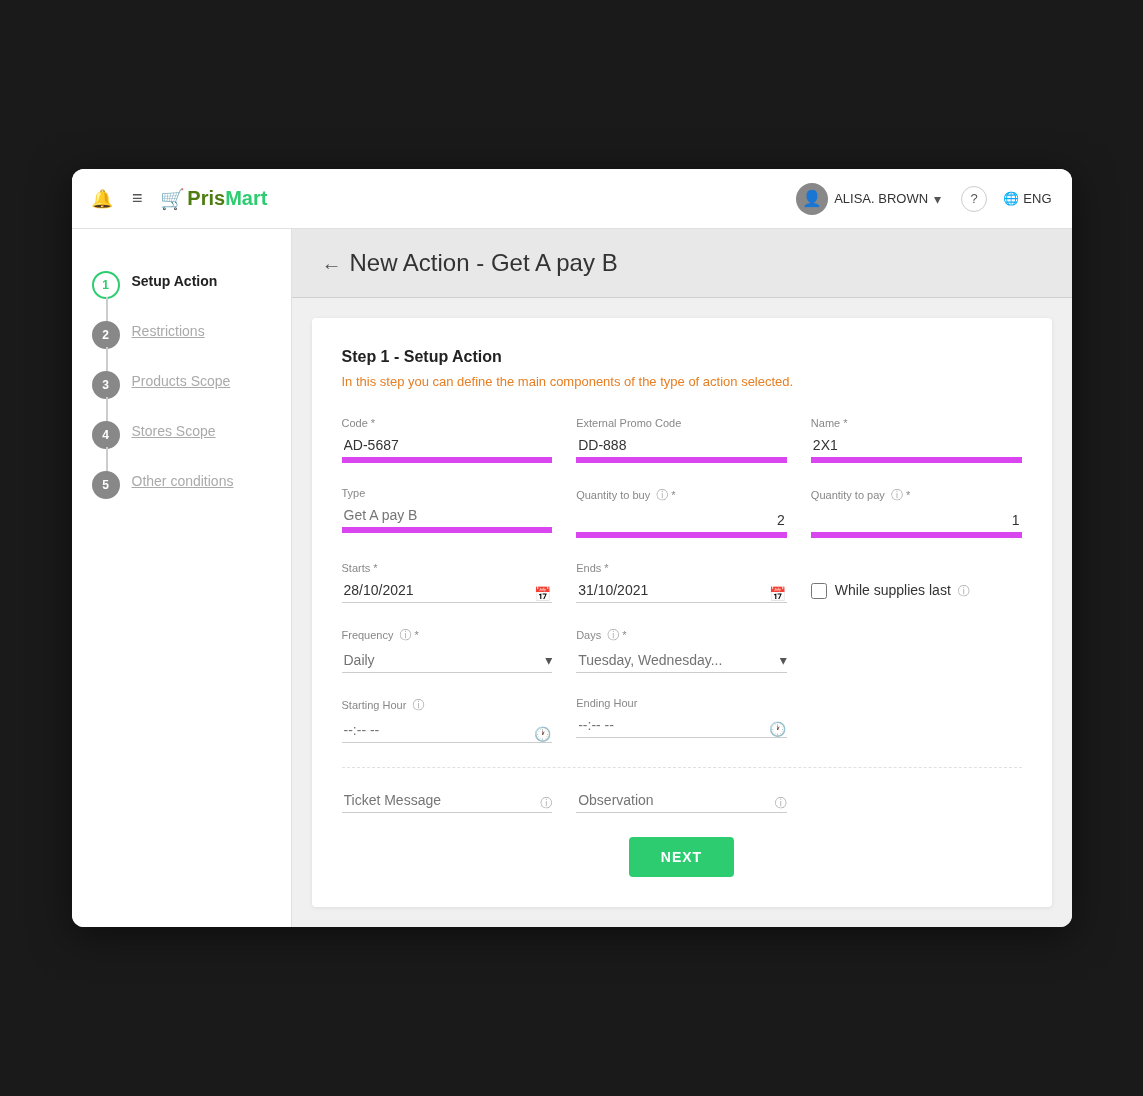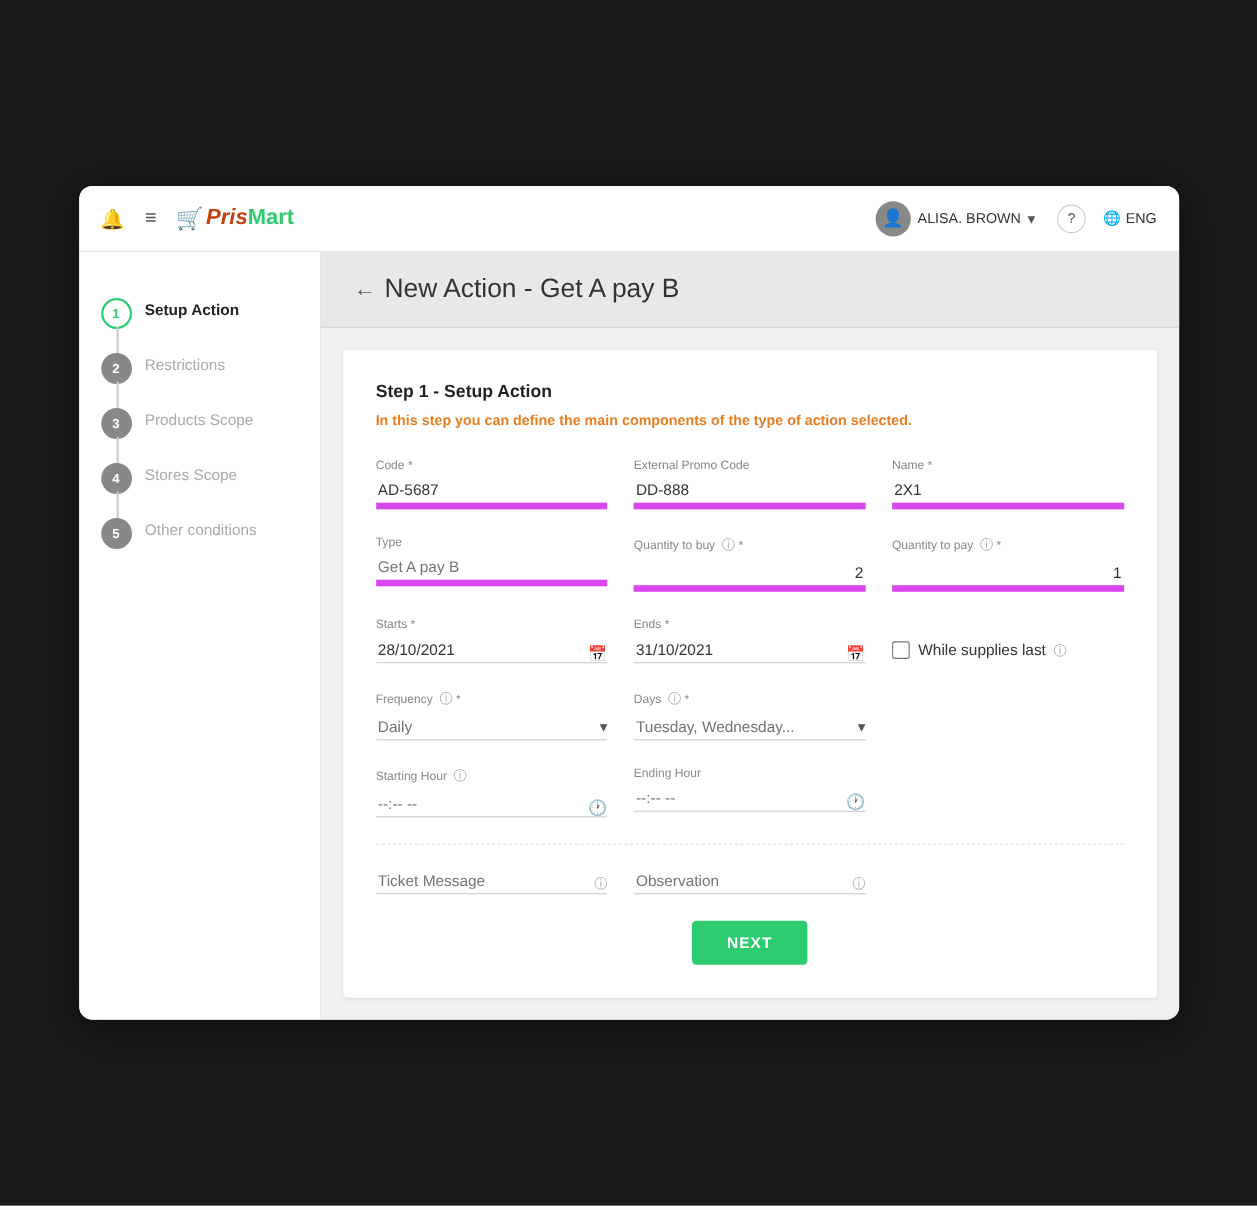--- a/index.html
+++ b/index.html
@@ -41,21 +41,21 @@
       font-size: 18px;
       color: #555;
       cursor: pointer;
     }
     .brand {
       display: flex;
       align-items: center;
       font-size: 20px;
       font-weight: 600;
     }
-    .brand-pris { color: #c2410c; font-style: italic; }
+    .brand-pris { color: #4d7c0f; }
     .brand-mart { color: #2ecc71; }
     .cart-icon { color: #2ecc71; margin-right: 2px; }
     .header-user {
       display: flex;
       align-items: center;
       gap: 6px;
       font-size: 13px;
       color: #333;
       cursor: pointer;
     }
@@ -134,21 +134,21 @@
     .step-circle.inactive {
       background: #888;
       color: white;
       border: 2px solid #888;
     }
     .step-label {
       font-size: 14px;
       padding-top: 4px;
     }
     .step-label.active { color: #222; font-weight: 600; }
-    .step-label.inactive { color: #aaa; }
+    .step-label.inactive { color: #aaa; text-decoration: underline; }
     
     .content-area {
       flex: 1;
       background: #f0f0f0;
       display: flex;
       flex-direction: column;
     }
     .page-header {
       background: #e8e8e8;
       padding: 20px 30px;
@@ -174,21 +174,20 @@
     .form-title {
       font-size: 16px;
       font-weight: 600;
       color: #222;
       margin-bottom: 8px;
     }
     .form-subtitle {
       font-size: 13px;
       color: #e67e22;
       margin-bottom: 28px;
-      font-weight: bold;
     }
     
     .form-row {
       display: flex;
       gap: 24px;
       margin-bottom: 24px;
     }
     .form-field {
       flex: 1;
       display: flex;

